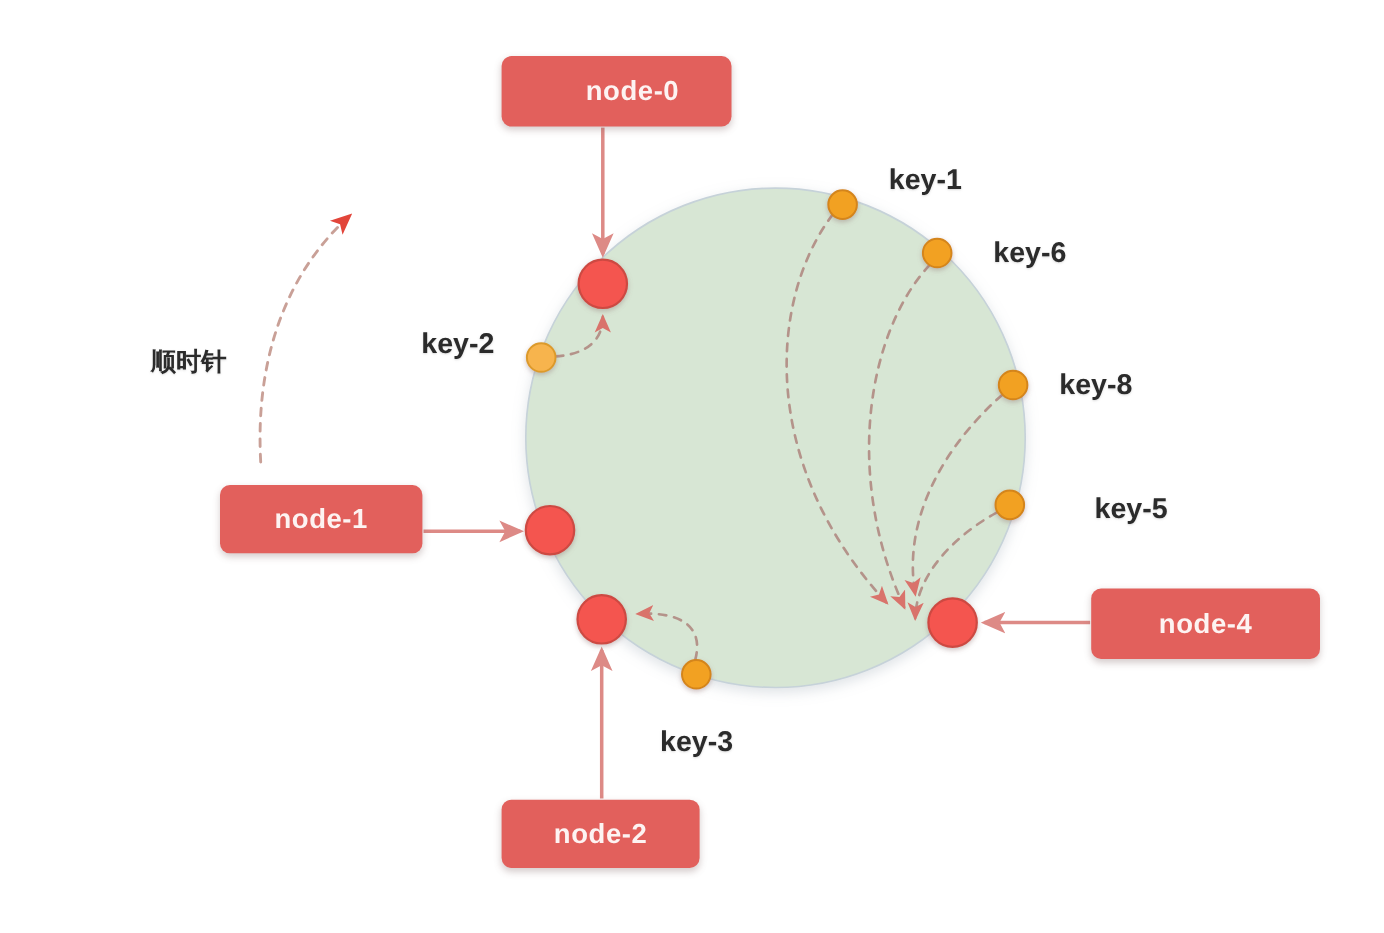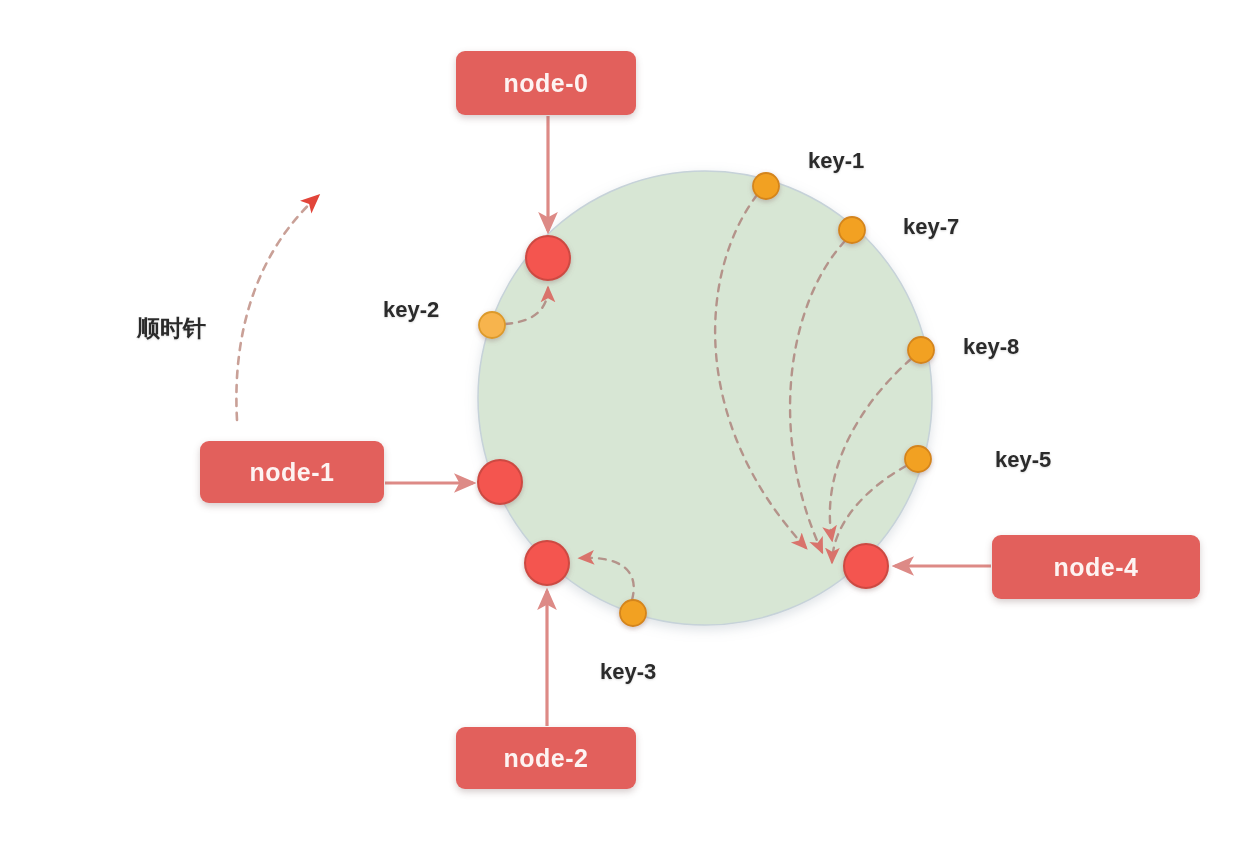--- a/index.html
+++ b/index.html
@@ -38,21 +38,21 @@
     font-family: "Liberation Sans", sans-serif;
     font-size: 25px;
     font-weight: bold;
     letter-spacing: 0.5px;
     white-space: nowrap;
   }
   .key-label {
     position: absolute;
     color: #2b2b2b;
     font-family: "Liberation Sans", sans-serif;
-    font-size: 22px;
+    font-size: 26px;
     font-weight: bold;
     white-space: nowrap;
     text-shadow: 0 1px 2px rgba(150,150,150,0.35);
   }
   .annotation-label {
     position: absolute;
     color: #2b2b2b;
     font-family: "Liberation Sans", sans-serif;
     font-size: 23px;
     font-weight: bold;
@@ -114,38 +114,38 @@
     <circle cx="866" cy="566" r="22" fill="#f4544f" stroke="#cd4a42" stroke-width="2" filter="url(#dotShadow)"></circle>
 
     <circle cx="766" cy="186" r="13" fill="#f2a124" stroke="#d4851a" stroke-width="1.8" filter="url(#dotShadow)"></circle>
     <circle cx="852" cy="230" r="13" fill="#f2a124" stroke="#d4851a" stroke-width="1.8" filter="url(#dotShadow)"></circle>
     <circle cx="921" cy="350" r="13" fill="#f2a124" stroke="#d4851a" stroke-width="1.8" filter="url(#dotShadow)"></circle>
     <circle cx="918" cy="459" r="13" fill="#f2a124" stroke="#d4851a" stroke-width="1.8" filter="url(#dotShadow)"></circle>
     <circle cx="492" cy="325" r="13" fill="#f7b44e" stroke="#dc9a2c" stroke-width="1.8" filter="url(#dotShadow)"></circle>
     <circle cx="633" cy="613" r="13" fill="#f2a124" stroke="#d4851a" stroke-width="1.8" filter="url(#dotShadow)"></circle>
   </svg>
 
-  <div class="node-box" style="left:456px; top:51px; width:180px; height:64px;">
+  <div class="node-box" style="left:456px; top:51px; width:180px; height:64px;padding-left:29px;">
     <span class="node-box-label">node-0</span>
   </div>
 
   <div class="node-box" style="left:200px; top:441px; width:184px; height:62px;">
     <span class="node-box-label">node-1</span>
   </div>
 
   <div class="node-box" style="left:456px; top:727px; width:180px; height:62px;">
     <span class="node-box-label">node-2</span>
   </div>
 
   <div class="node-box" style="left:992px; top:535px; width:208px; height:64px;">
     <span class="node-box-label">node-4</span>
   </div>
 
   <div class="key-label" style="left:808px; top:148px;">key-1</div>
-  <div class="key-label" style="left:903px; top:214px;">key-7</div>
+  <div class="key-label" style="left:903px; top:214px;">key-6</div>
   <div class="key-label" style="left:963px; top:334px;">key-8</div>
   <div class="key-label" style="left:962px; top:447px;margin-left:33px;">key-5</div>
   <div class="key-label" style="left:383px; top:297px;">key-2</div>
   <div class="key-label" style="left:600px; top:659px;text-align:center;">key-3</div>
 
   <div class="annotation-label" style="left:137px; top:266px;margin-top:47px;">顺时针</div>
 
 </div>
 
 </body></html>

